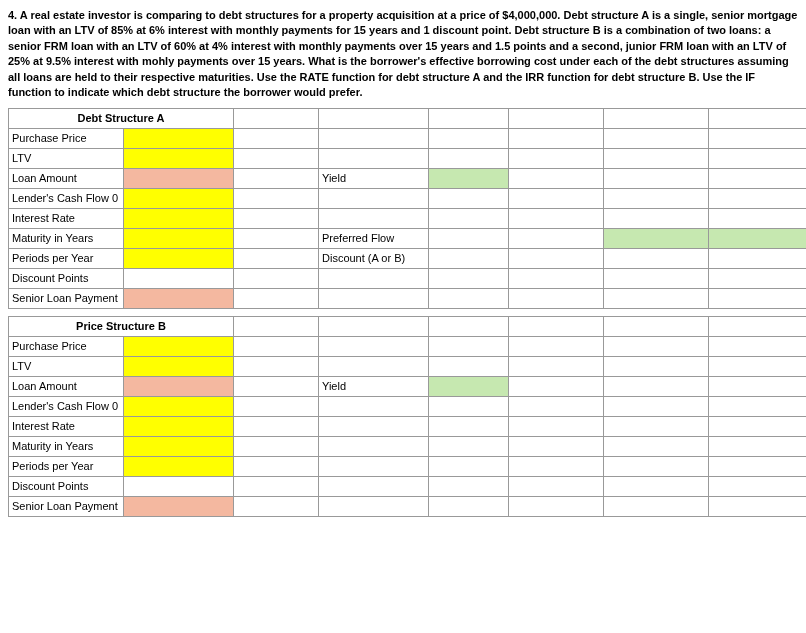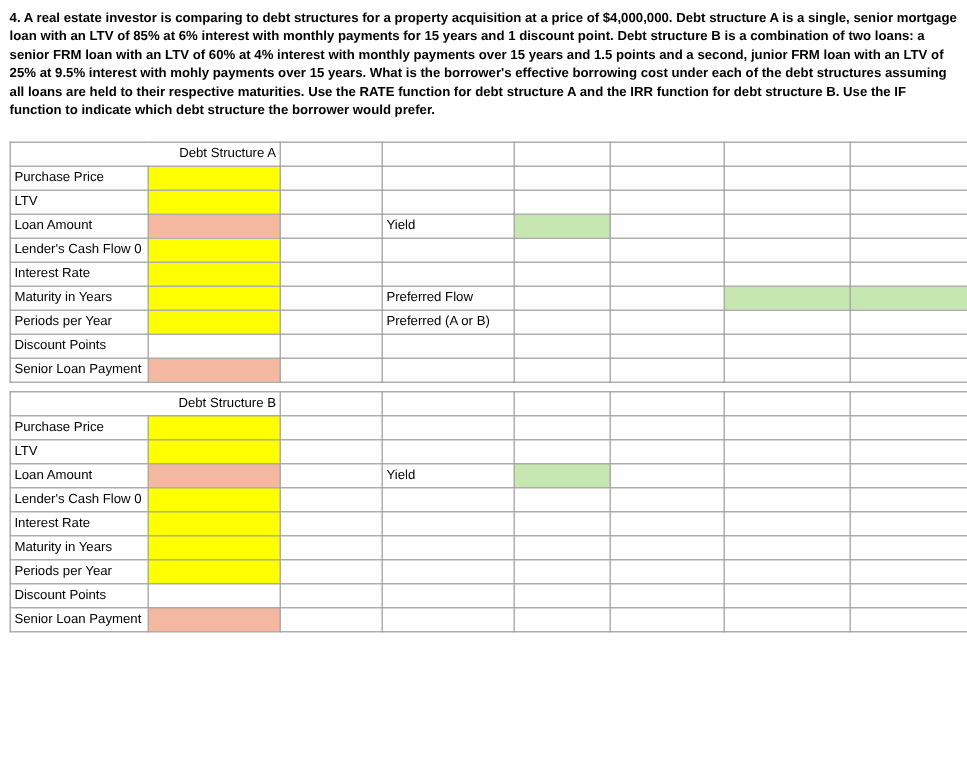--- a/index.html
+++ b/index.html
@@ -8,21 +8,21 @@
       font-size: 11px;
       background: #fff;
       width: 806px;
       min-height: 633px;
       padding: 8px;
     }
     .intro-text {
       font-size: 11px;
       font-weight: bold;
       line-height: 1.4;
-      margin-bottom: 10px;
+      margin-bottom: 0;
     }
     table {
       border-collapse: collapse;
       width: 100%;
       table-layout: fixed;
     }
     td {
       border: 1px solid #999;
       height: 20px;
       padding: 1px 3px;
@@ -33,22 +33,22 @@
     .col0 { width: 115px; }
     .col1 { width: 110px; }
     .col2 { width: 85px; }
     .col3 { width: 110px; }
     .col4 { width: 80px; }
     .col5 { width: 95px; }
     .col6 { width: 105px; }
     .col7 { width: 106px; }
 
     .section-header {
-      text-align: right;
-      font-weight: normal;
+      text-align: center;
+      font-weight: bold;
     }
     .yellow-cell { background-color: #ffff00; }
     .salmon-cell { background-color: #f4b8a0; }
     .light-green-cell { background-color: #c6e8b0; }
     .spacer-row td { height: 8px; border: none; background: #fff; }
     .white-box { background: #fff; }
   </style>
 </head>
 <body>
 
@@ -144,21 +144,21 @@
     <td></td>
     <td></td>
     <td class="light-green-cell"></td>
     <td class="light-green-cell"></td>
   </tr>
 
   <tr>
     <td>Periods per Year</td>
     <td class="yellow-cell"></td>
     <td></td>
-    <td>Preferred (A or B)</td>
+    <td>Discount (A or B)</td>
     <td></td>
     <td></td>
     <td></td>
     <td></td>
   </tr>
 
   <tr>
     <td>Discount Points</td>
     <td></td>
     <td></td>
@@ -178,21 +178,21 @@
     <td></td>
     <td></td>
     <td></td>
   </tr>
 
   <tr class="spacer-row">
         <td colspan="8"></td>
       </tr>
 
   <tr>
-    <td class="section-header" colspan="2">Debt Structure B</td>
+    <td class="section-header" colspan="2">Price Structure B</td>
     <td></td>
     <td></td>
     <td></td>
     <td></td>
     <td></td>
     <td></td>
   </tr>
 
   <tr>
     <td>Purchase Price</td>

